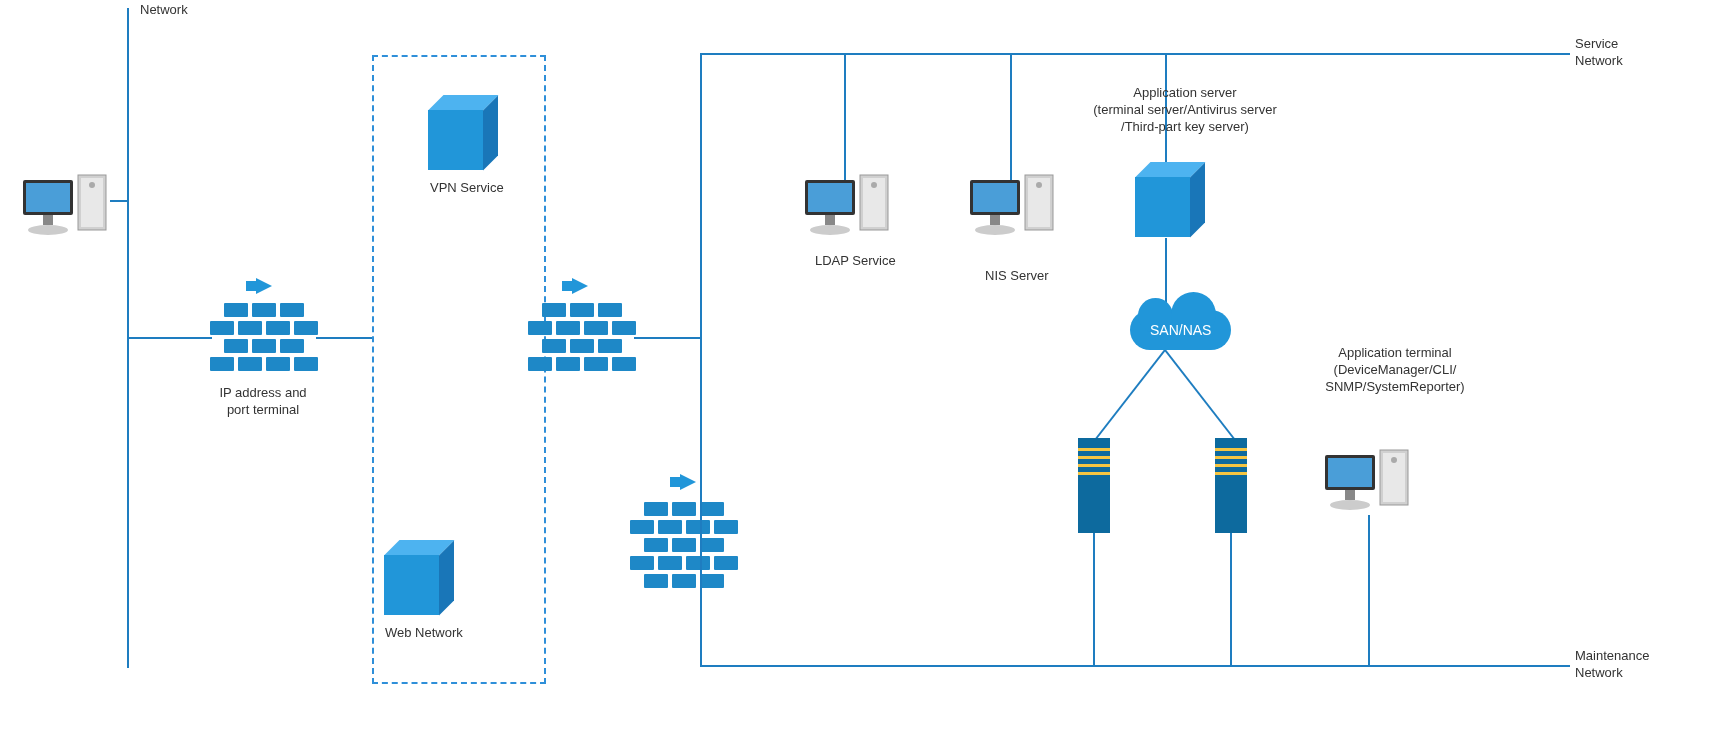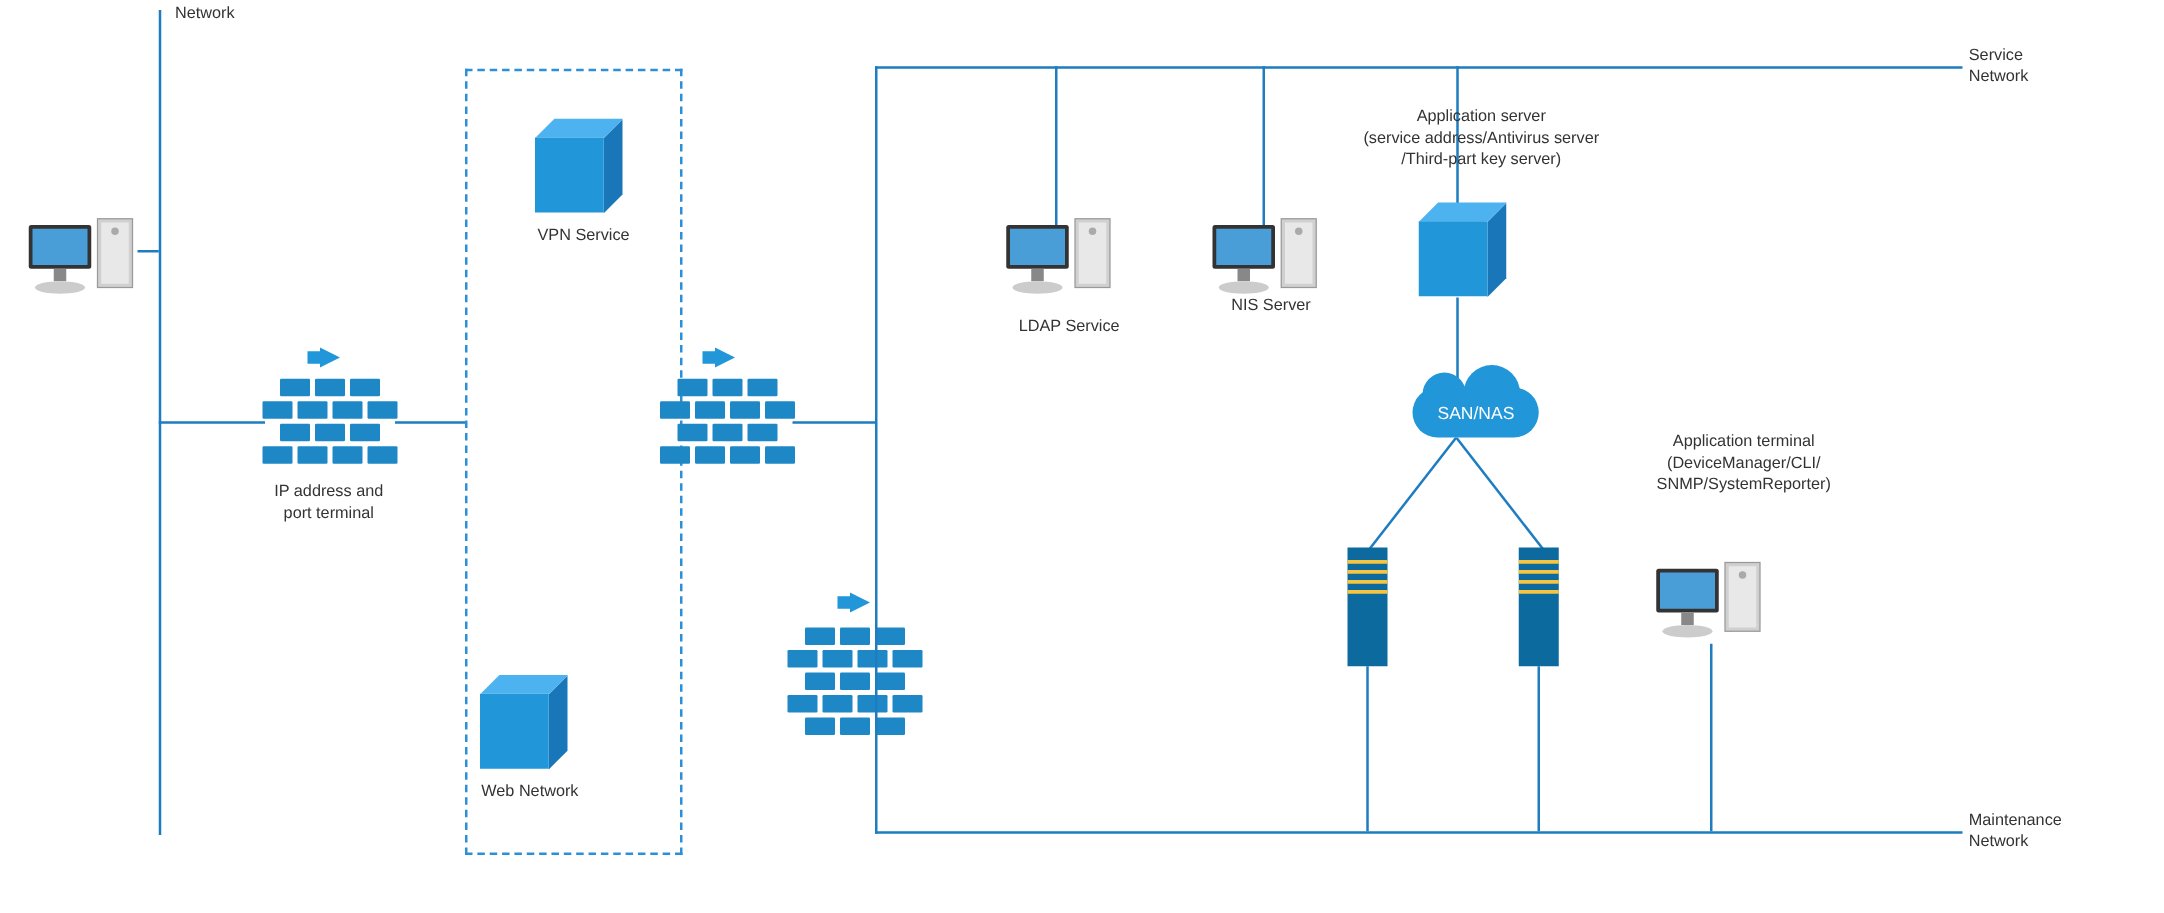--- a/index.html
+++ b/index.html
@@ -151,25 +151,25 @@
 <svg width="95" height="70">
 <rect x="60" y="5" width="28" height="55" fill="#d0d0d0" stroke="#999"></rect>
 <rect x="63" y="8" width="22" height="49" fill="#e8e8e8"></rect>
 <circle cx="74" cy="15" r="3" fill="#aaa"></circle>
 <rect x="5" y="10" width="50" height="35" rx="2" fill="#333"></rect>
 <rect x="8" y="13" width="44" height="29" fill="#4a9ed8"></rect>
 <rect x="25" y="45" width="10" height="10" fill="#888"></rect>
 <ellipse cx="30" cy="60" rx="20" ry="5" fill="#ccc"></ellipse>
 </svg>
 </div>
-<div class="label" style="left:985px;top:236px">NIS Server</div>
+<div class="label" style="left:985px;top:268px">NIS Server</div>
 
 <div class="line line-v" style="left:1165px;top:53px;height:117px"></div>
 <div class="label" style="left:1075px;top:85px;width:220px;white-space:pre">Application server
-(service address/Antivirus server
+(terminal server/Antivirus server
 /Third-part key server)</div>
 <div class="cube" style="left:1135px;top:162px">
 <div class="top"></div>
     <div class="side"></div>
     <div class="front"></div>
 </div>
 <div class="line line-v" style="left:1165px;top:238px;height:68px"></div>
 
 <div class="cloud" style="left:1130px;top:310px">
 <span style="position:relative;z-index:2">SAN/NAS</span>

